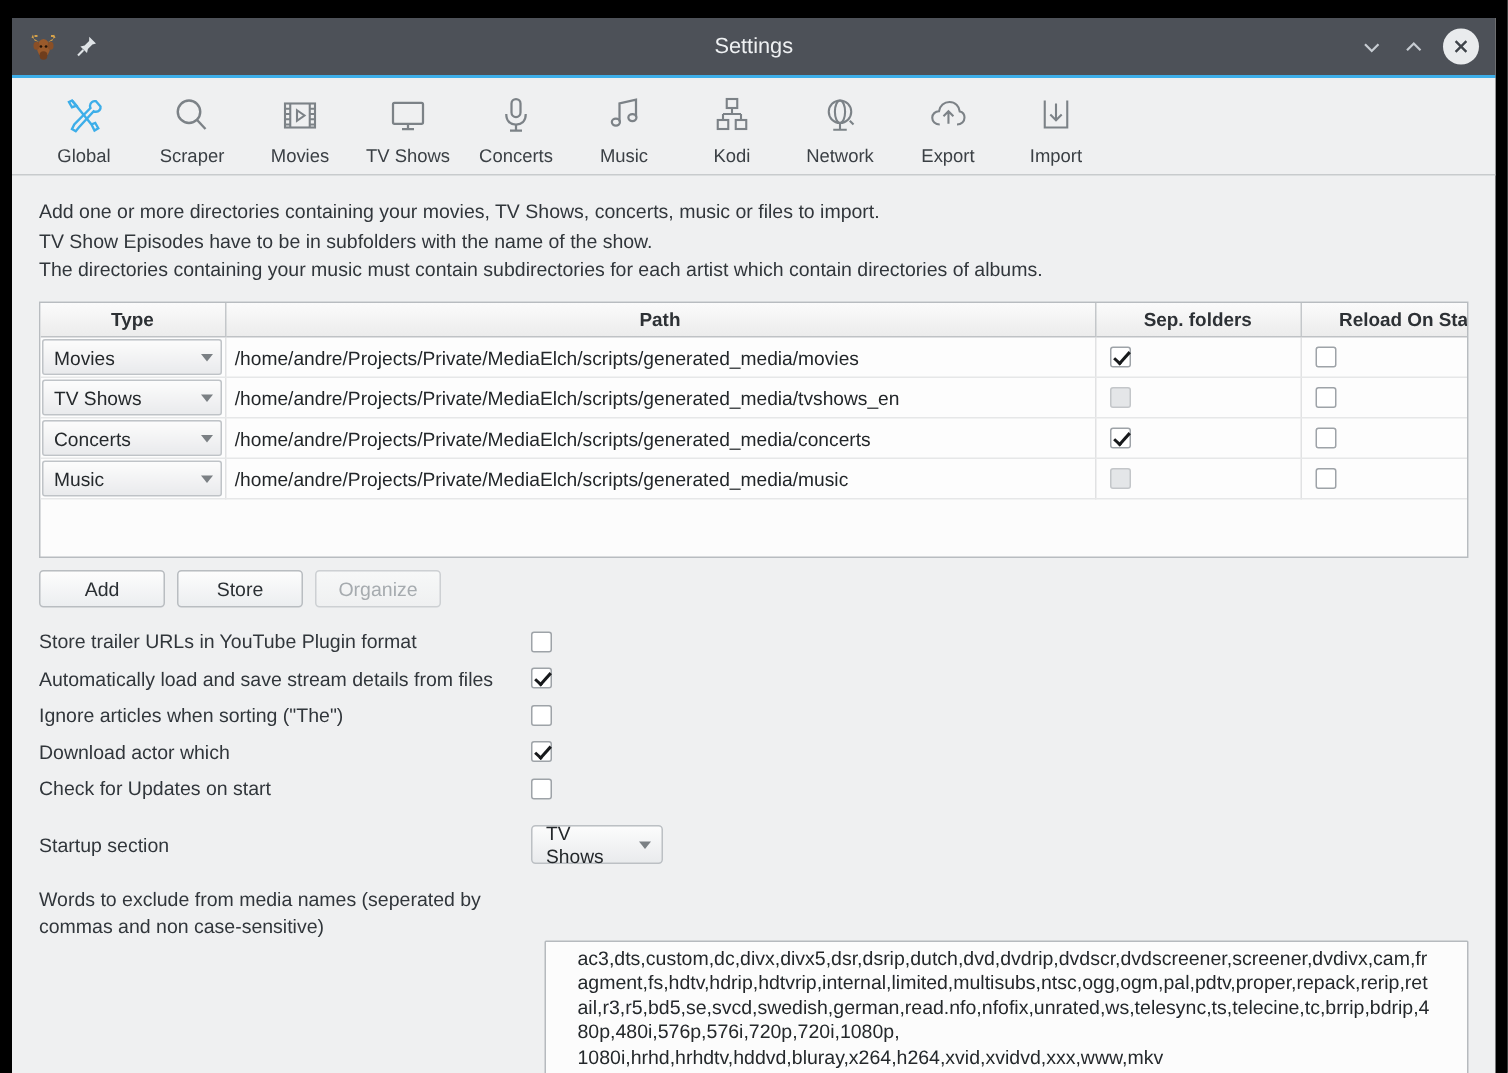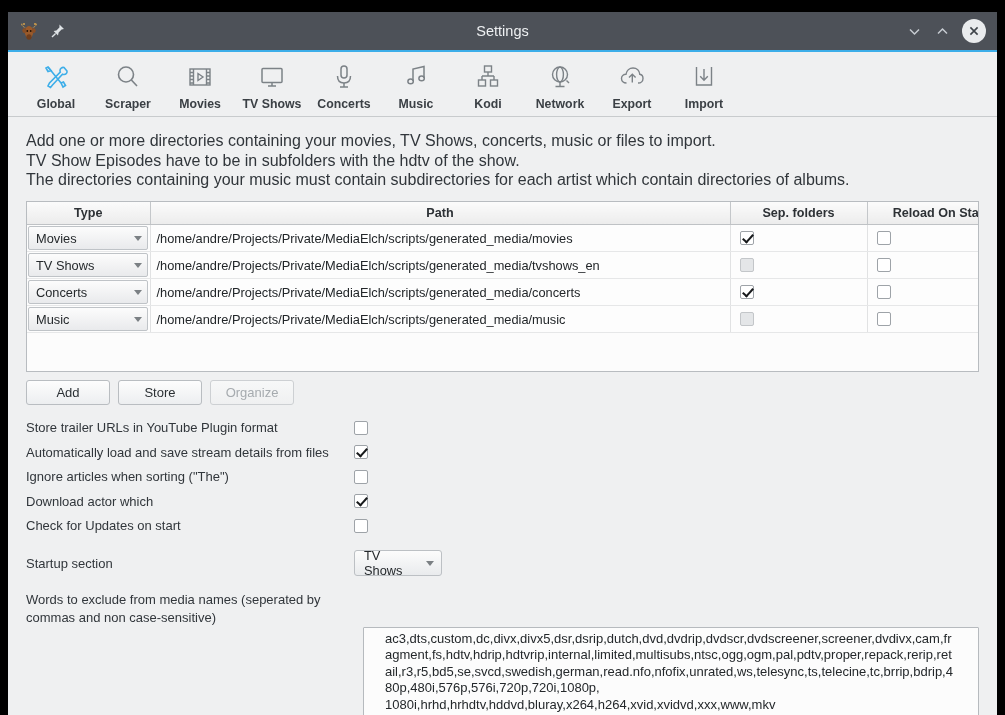--- a/index.html
+++ b/index.html
@@ -69,33 +69,32 @@
     display: flex;
     align-items: flex-start;
     padding: 6px 0 0 12px;
   }
   .tool {
     width: 72px;
     display: flex; flex-direction: column; align-items: center;
     gap: 3px;
     cursor: pointer;
     padding-top: 2px;
-    font-weight: bold;
   }
   .tool .ic { height: 34px; display: flex; align-items: center; justify-content: center; }
   .tool .lbl { font-size: 12.3px; color: #3b4045; white-space: nowrap; }
 
   
   .body {
     flex: 1 1 auto;
     padding: 14px 18px 0 18px;
     display: flex; flex-direction: column;
     position: relative;
   }
-  .desc { font-size: 16px; color: #31363b; line-height: 19.5px; }
+  .desc { font-size: 13px; color: #31363b; line-height: 19.5px; }
   .desc div { white-space: nowrap; }
 
   
   .table-wrap {
     margin-top: 11px;
     border: 1px solid #b8bcc0;
     background: #fcfcfc;
     height: 171px;
     overflow: hidden;
   }
@@ -412,21 +411,21 @@
       </span>
       <span class="lbl">Import</span>
     </div>
 
   </div>
 
   <div class="body">
 
     <div class="desc">
       <div>Add one or more directories containing your movies, TV Shows, concerts, music or files to import.</div>
-      <div>TV Show Episodes have to be in subfolders with the hdtv of the show.</div>
+      <div>TV Show Episodes have to be in subfolders with the name of the show.</div>
       <div>The directories containing your music must contain subdirectories for each artist which contain directories of albums.</div>
     </div>
 
     <div class="table-wrap">
       <table class="dirs">
         <colgroup>
           <col class="c-type">
             <col class="c-path">
             <col class="c-sep">
             <col class="c-rel">

